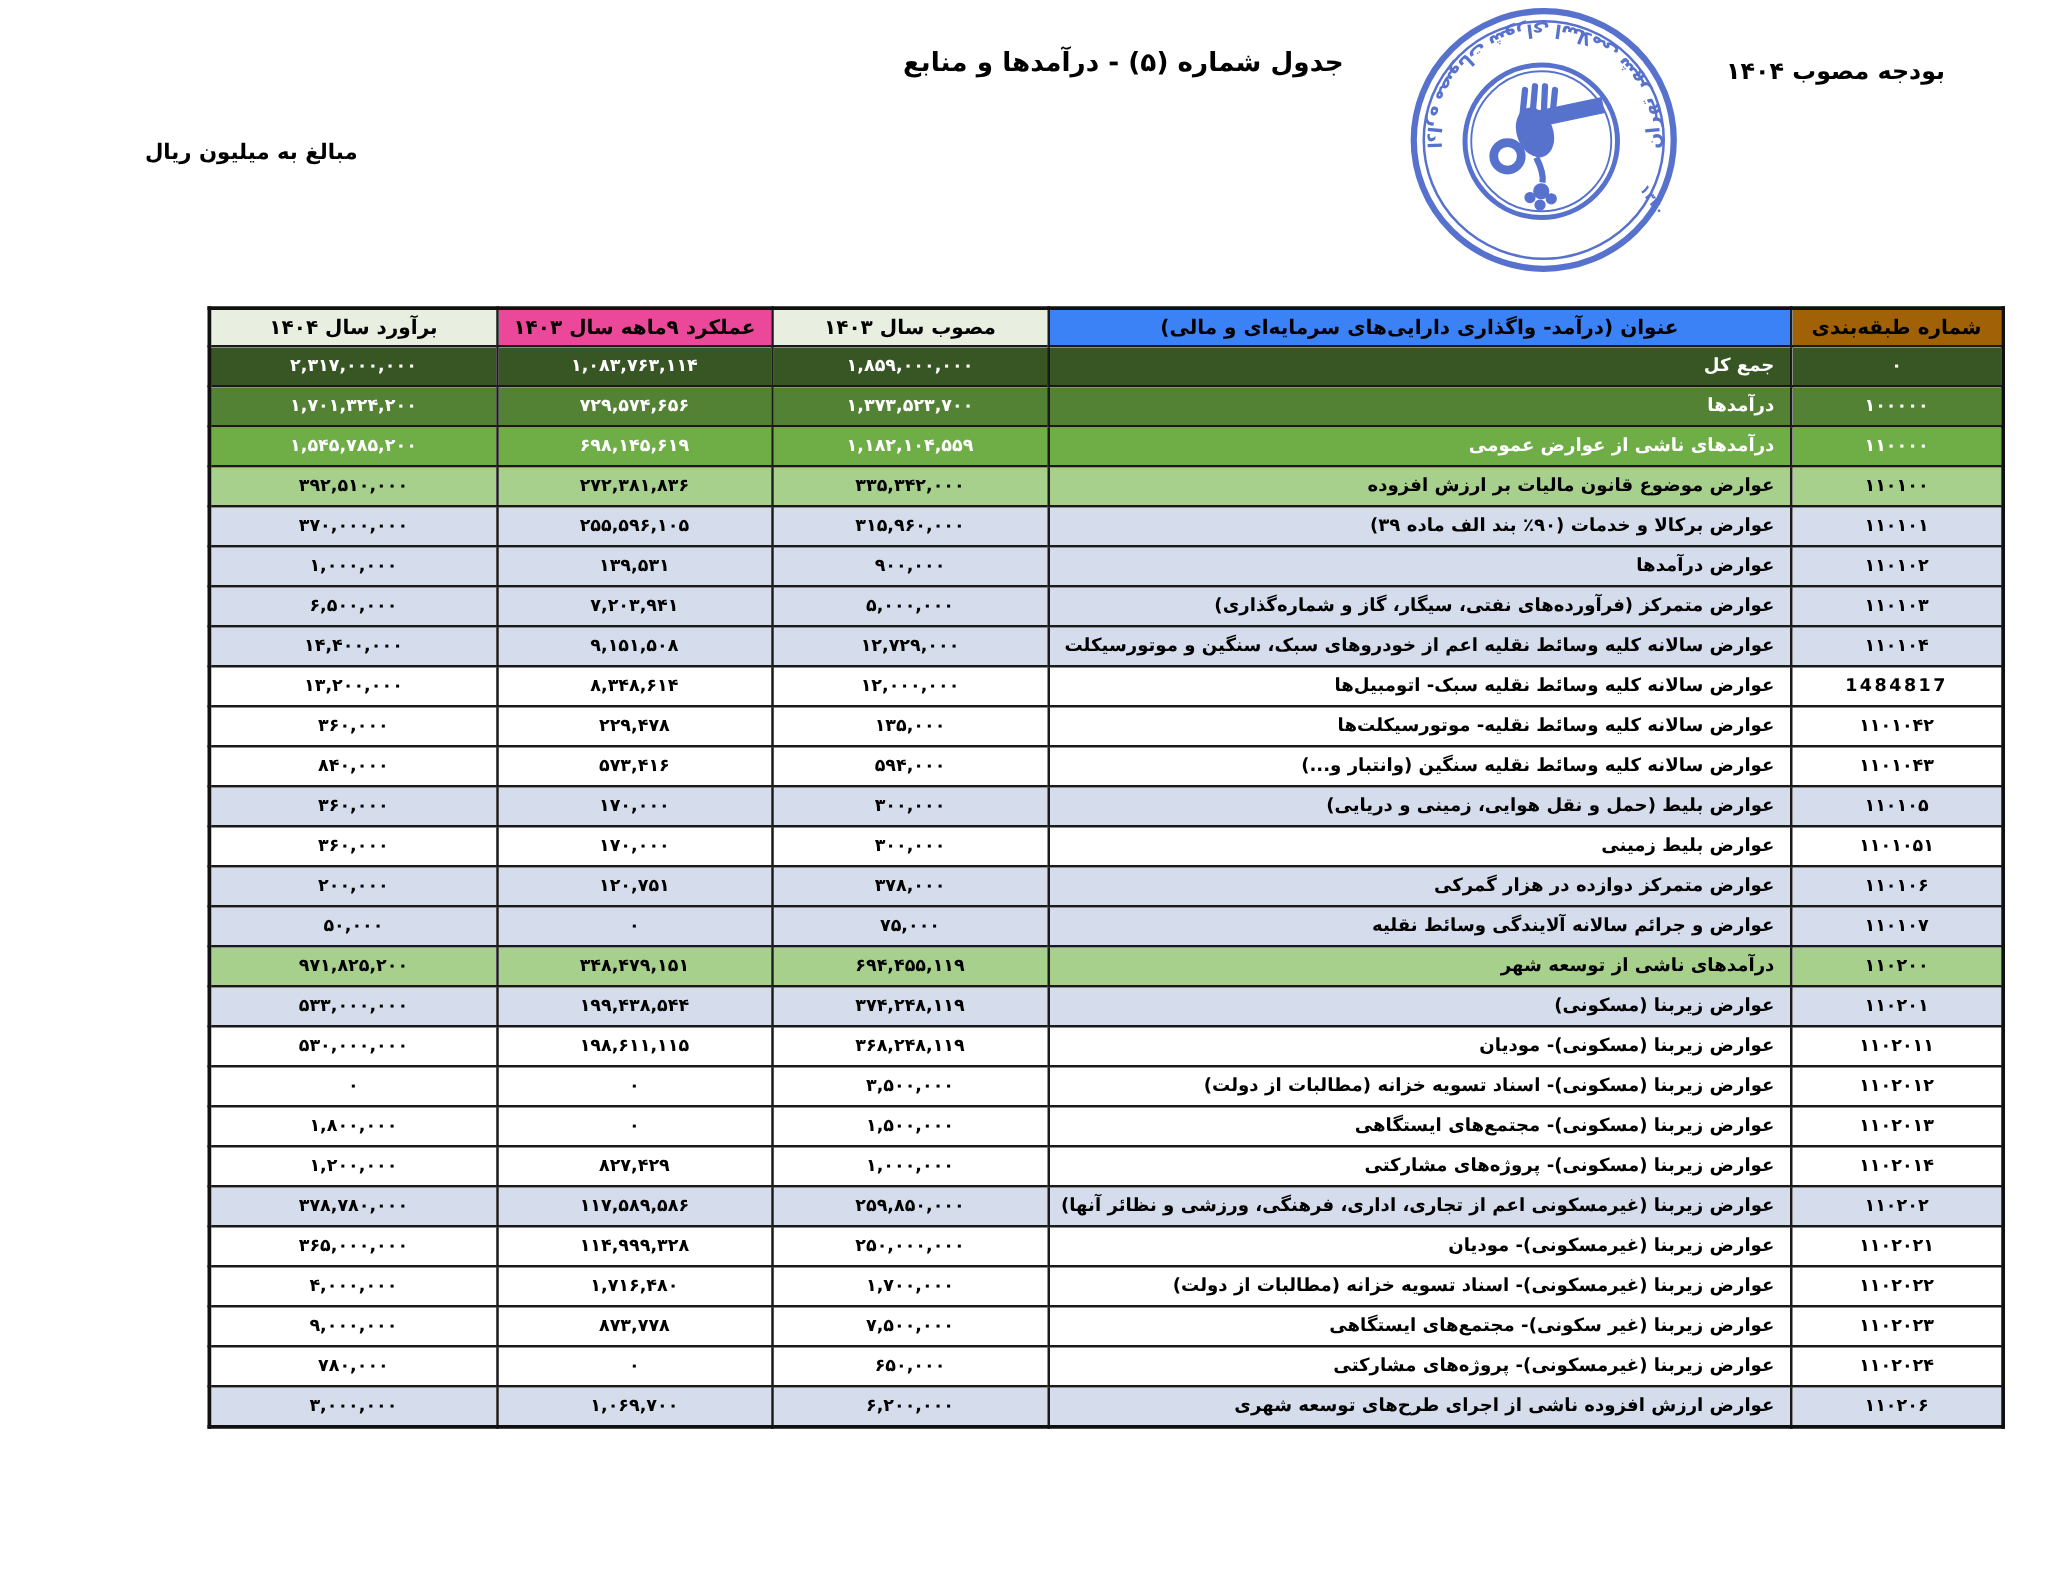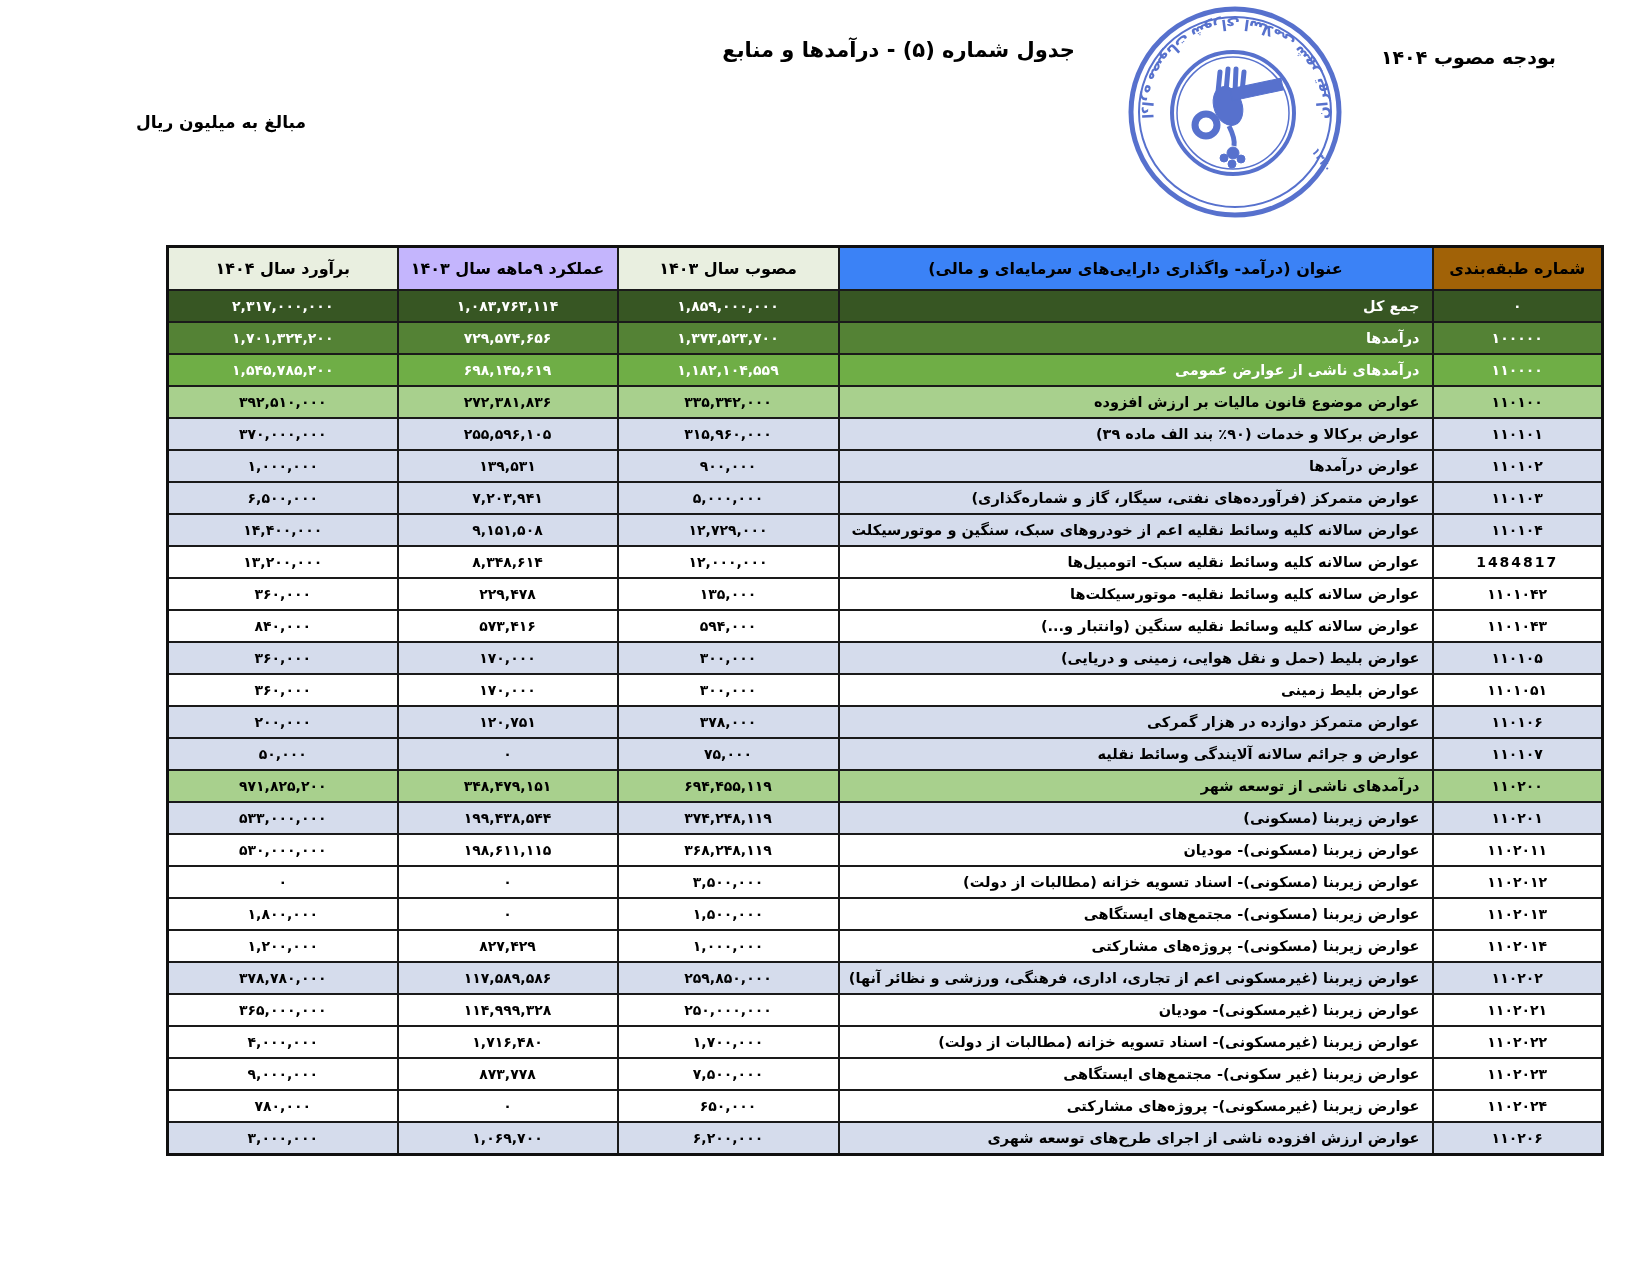--- a/index.html
+++ b/index.html
@@ -5,21 +5,21 @@
   * { margin:0; padding:0; box-sizing:border-box; }
   html,body { background:#ffffff; }
   body {
     width:1650px; height:1275px; position:relative;
     font-family:"DejaVu Sans", sans-serif;
     direction:rtl;
     color:#000;
   }
   .note-left {
     position:absolute; left:96px; top:112px; width:210px;
-    font-size:17px; font-weight:bold; text-align:right;
+    font-size:17px; font-weight:bold; text-align:center;
   }
   .page-title {
     position:absolute; left:575px; top:38px; width:500px;
     font-size:21px; font-weight:bold; text-align:right;
   }
   .budget-label {
     position:absolute; right:94px; top:46px; width:220px;
     font-size:19px; font-weight:bold; text-align:right;
   }
   .stamp-wrap { position:absolute; left:1123px; top:2px; width:224px; height:222px; }
@@ -29,21 +29,21 @@
     border-collapse:collapse; table-layout:fixed;
     direction:rtl;
     border:3px solid #101010;
   }
   .budget-table th, .budget-table td {
     border:2px solid #1a1a1a;
     overflow:hidden; white-space:nowrap;
     vertical-align:middle;
   }
   .budget-table thead th {
-    height:43px; font-size:16px; font-weight:bold; text-align:center;
+    height:30px; font-size:16px; font-weight:bold; text-align:center;
   }
   .budget-table td { height:30px; line-height:30px; font-weight:bold; padding:0 8px; }
   .budget-table td.title { text-align:right; font-size:14.5px; padding-right:12px;margin-top:20px; }
   .budget-table td.num  { text-align:center; font-size:14px; direction:ltr; }
   .budget-table td.code { text-align:center; font-size:14px; letter-spacing:2px; direction:ltr; }
 </style>
 </head>
 <body>
 
 <div class="note-left">مبالغ به میلیون ریال</div>
@@ -89,21 +89,21 @@
       <col style="width:594px">
       <col style="width:221px">
       <col style="width:220px">
       <col style="width:230px">
   </colgroup>
   <thead>
     <tr>
       <th style="background: #a16207;">شماره طبقه‌بندی</th>
       <th style="background: #3b82f6;">عنوان (درآمد- واگذاری دارایی‌های سرمایه‌ای و مالی)</th>
       <th style="background: rgb(233, 239, 224);">مصوب سال ۱۴۰۳</th>
-      <th style="background: #c4b5fd;">عملکرد ۹ماهه سال ۱۴۰۳</th>
+      <th style="background: #ec4899;">عملکرد ۹ماهه سال ۱۴۰۳</th>
       <th style="background: rgb(233, 239, 224);">برآورد سال ۱۴۰۴</th>
     </tr>
   </thead>
   <tbody>
       <tr style="background: rgb(55, 86, 35); color: rgb(255, 255, 255);">
         <td class="code">۰</td>
         <td class="title">جمع کل</td>
         <td class="num">۱,۸۵۹,۰۰۰,۰۰۰</td>
         <td class="num">۱,۰۸۳,۷۶۳,۱۱۴</td>
         <td class="num">۲,۳۱۷,۰۰۰,۰۰۰</td>

